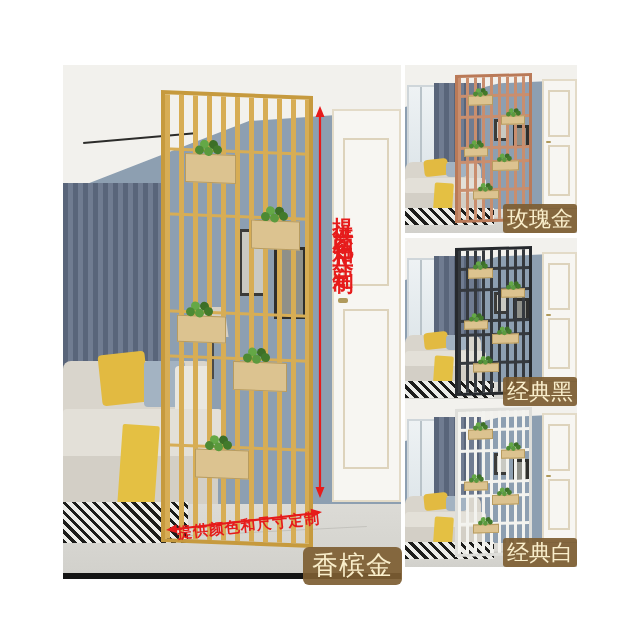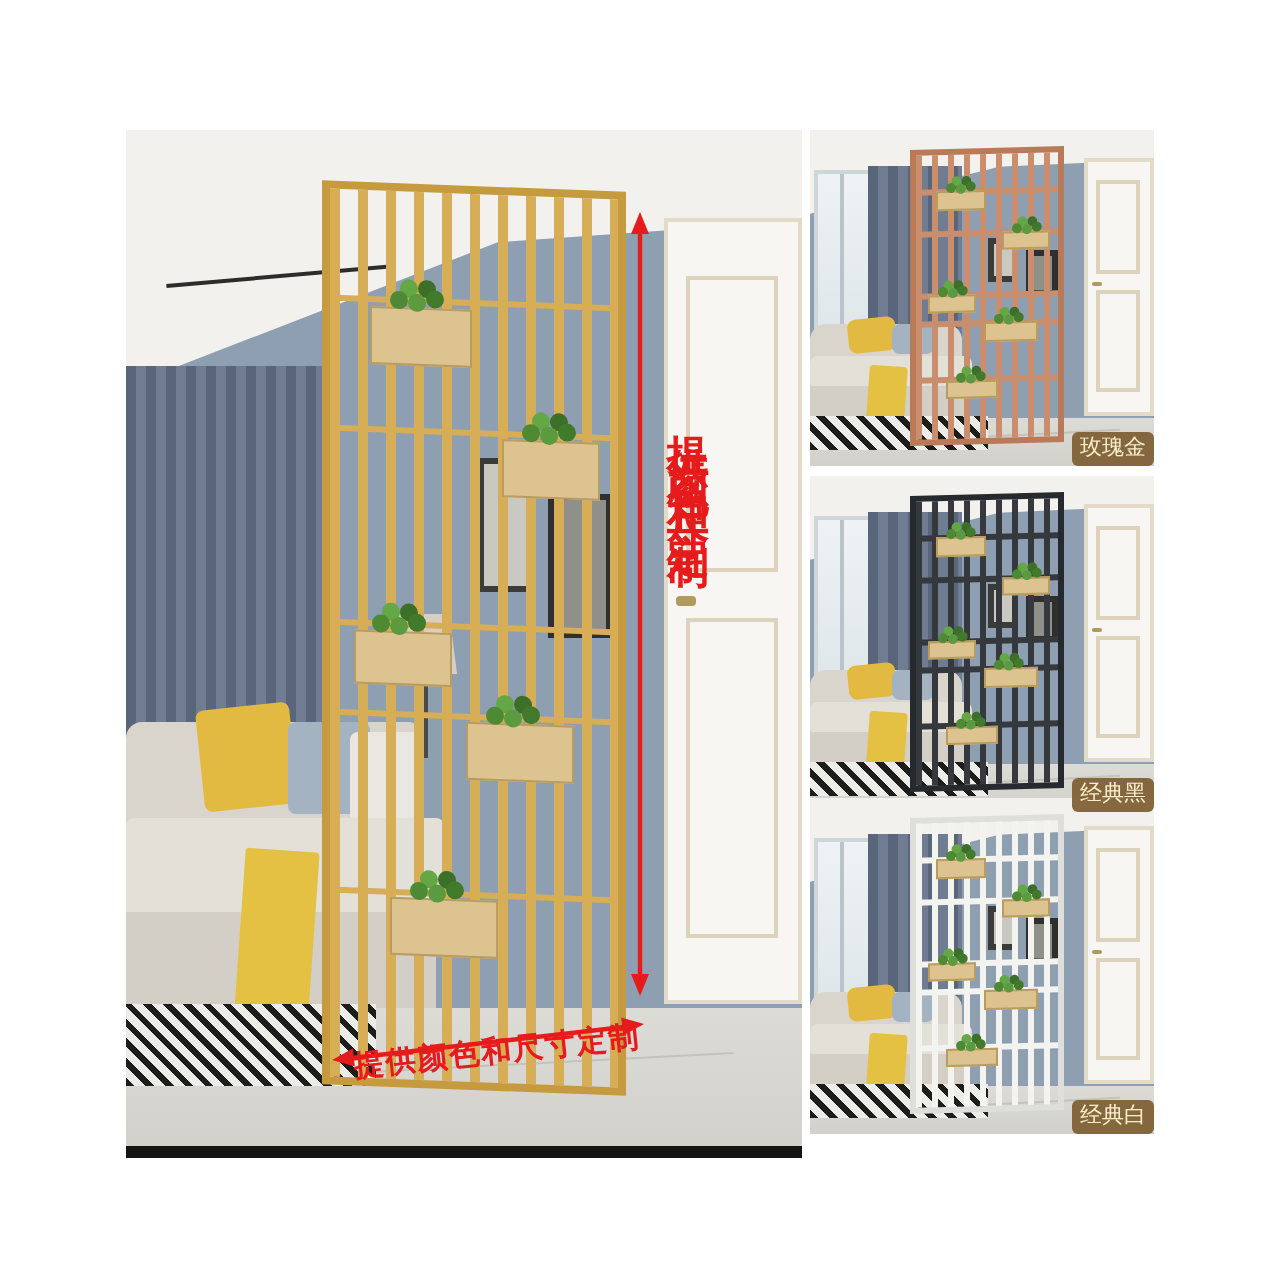--- a/index.html
+++ b/index.html
@@ -61,21 +61,21 @@
   .planter::before{content:"";position:absolute;left:18%;top:-9px;width:9px;height:9px;border-radius:50%;
         background:#4d8a33;
         box-shadow:9px 1px 0 #5b9a3e,18px -1px 0 #427a2b,5px -6px 0 #64a846,14px -6px 0 #3c6f27;}
   .thumb .planter::before{transform:scale(.55);transform-origin:bottom left;}
 
   
   .blackbar{position:absolute;left:0;right:0;bottom:0;height:6px;background:#141414;z-index:4;}
   .badge{position:absolute;z-index:6;background:var(--badge-bg,rgba(125,93,50,.92));
          color:var(--badge-tx,#f9eecb);white-space:nowrap;line-height:1.15;}
   .main-badge{right:-1px;bottom:-6px;font-size:26px;padding:4px 9px;border-radius:6px;letter-spacing:1px;}
-  .thumb-badge{right:0;bottom:0;font-size:11px;padding:2px 4px;border-radius:3px;}
+  .thumb-badge{right:0;bottom:0;font-size:22px;padding:2px 4px;border-radius:3px;}
   .anno{position:absolute;color:var(--red,#e61b1b);z-index:5;}
   .v-arrow{left:251px;top:41px;width:12px;height:392px;}
   .v-note{left:266px;top:135px;writing-mode:vertical-rl;text-orientation:upright;
           font-size:21px;font-weight:700;letter-spacing:7px;}
   .h-arrow{left:100px;top:442px;width:162px;height:28px;}
   .h-note{left:114px;top:459px;font-size:15px;font-weight:700;letter-spacing:1px;
           transform:rotate(-6deg);transform-origin:left center;white-space:nowrap;}
 </style>
 </head>
 <body>
@@ -131,20 +131,21 @@
     </svg>
     <div class="anno v-note">提供颜色和尺寸定制</div>
 
     <svg class="anno h-arrow" viewBox="0 0 162 28" style="color:var(--red)">
       <line x1="13" y1="22" x2="149" y2="6.5" stroke="currentColor" stroke-width="2.2"></line>
       <path d="M3 23 L14.4 26.2 L13.4 17.3 Z" fill="currentColor"></path>
       <path d="M159 5 L148.6 10.8 L147.6 1.8 Z" fill="currentColor"></path>
     </svg>
     <div class="anno h-note">提供颜色和尺寸定制</div>
 
+    <div class="badge main-badge">香槟金</div>
   </div>
 
   <div id="t0" class="photo thumb" style="--bar: #c98e6e; --frame: #ba7a58;">
   <div class="scene">
     <div class="ceiling"></div>
     <div class="ceiling-trim"></div>
     <div class="window"></div>
     <div class="curtain"></div>
     <div class="frame-a"></div>
     <div class="frame-b"></div>

